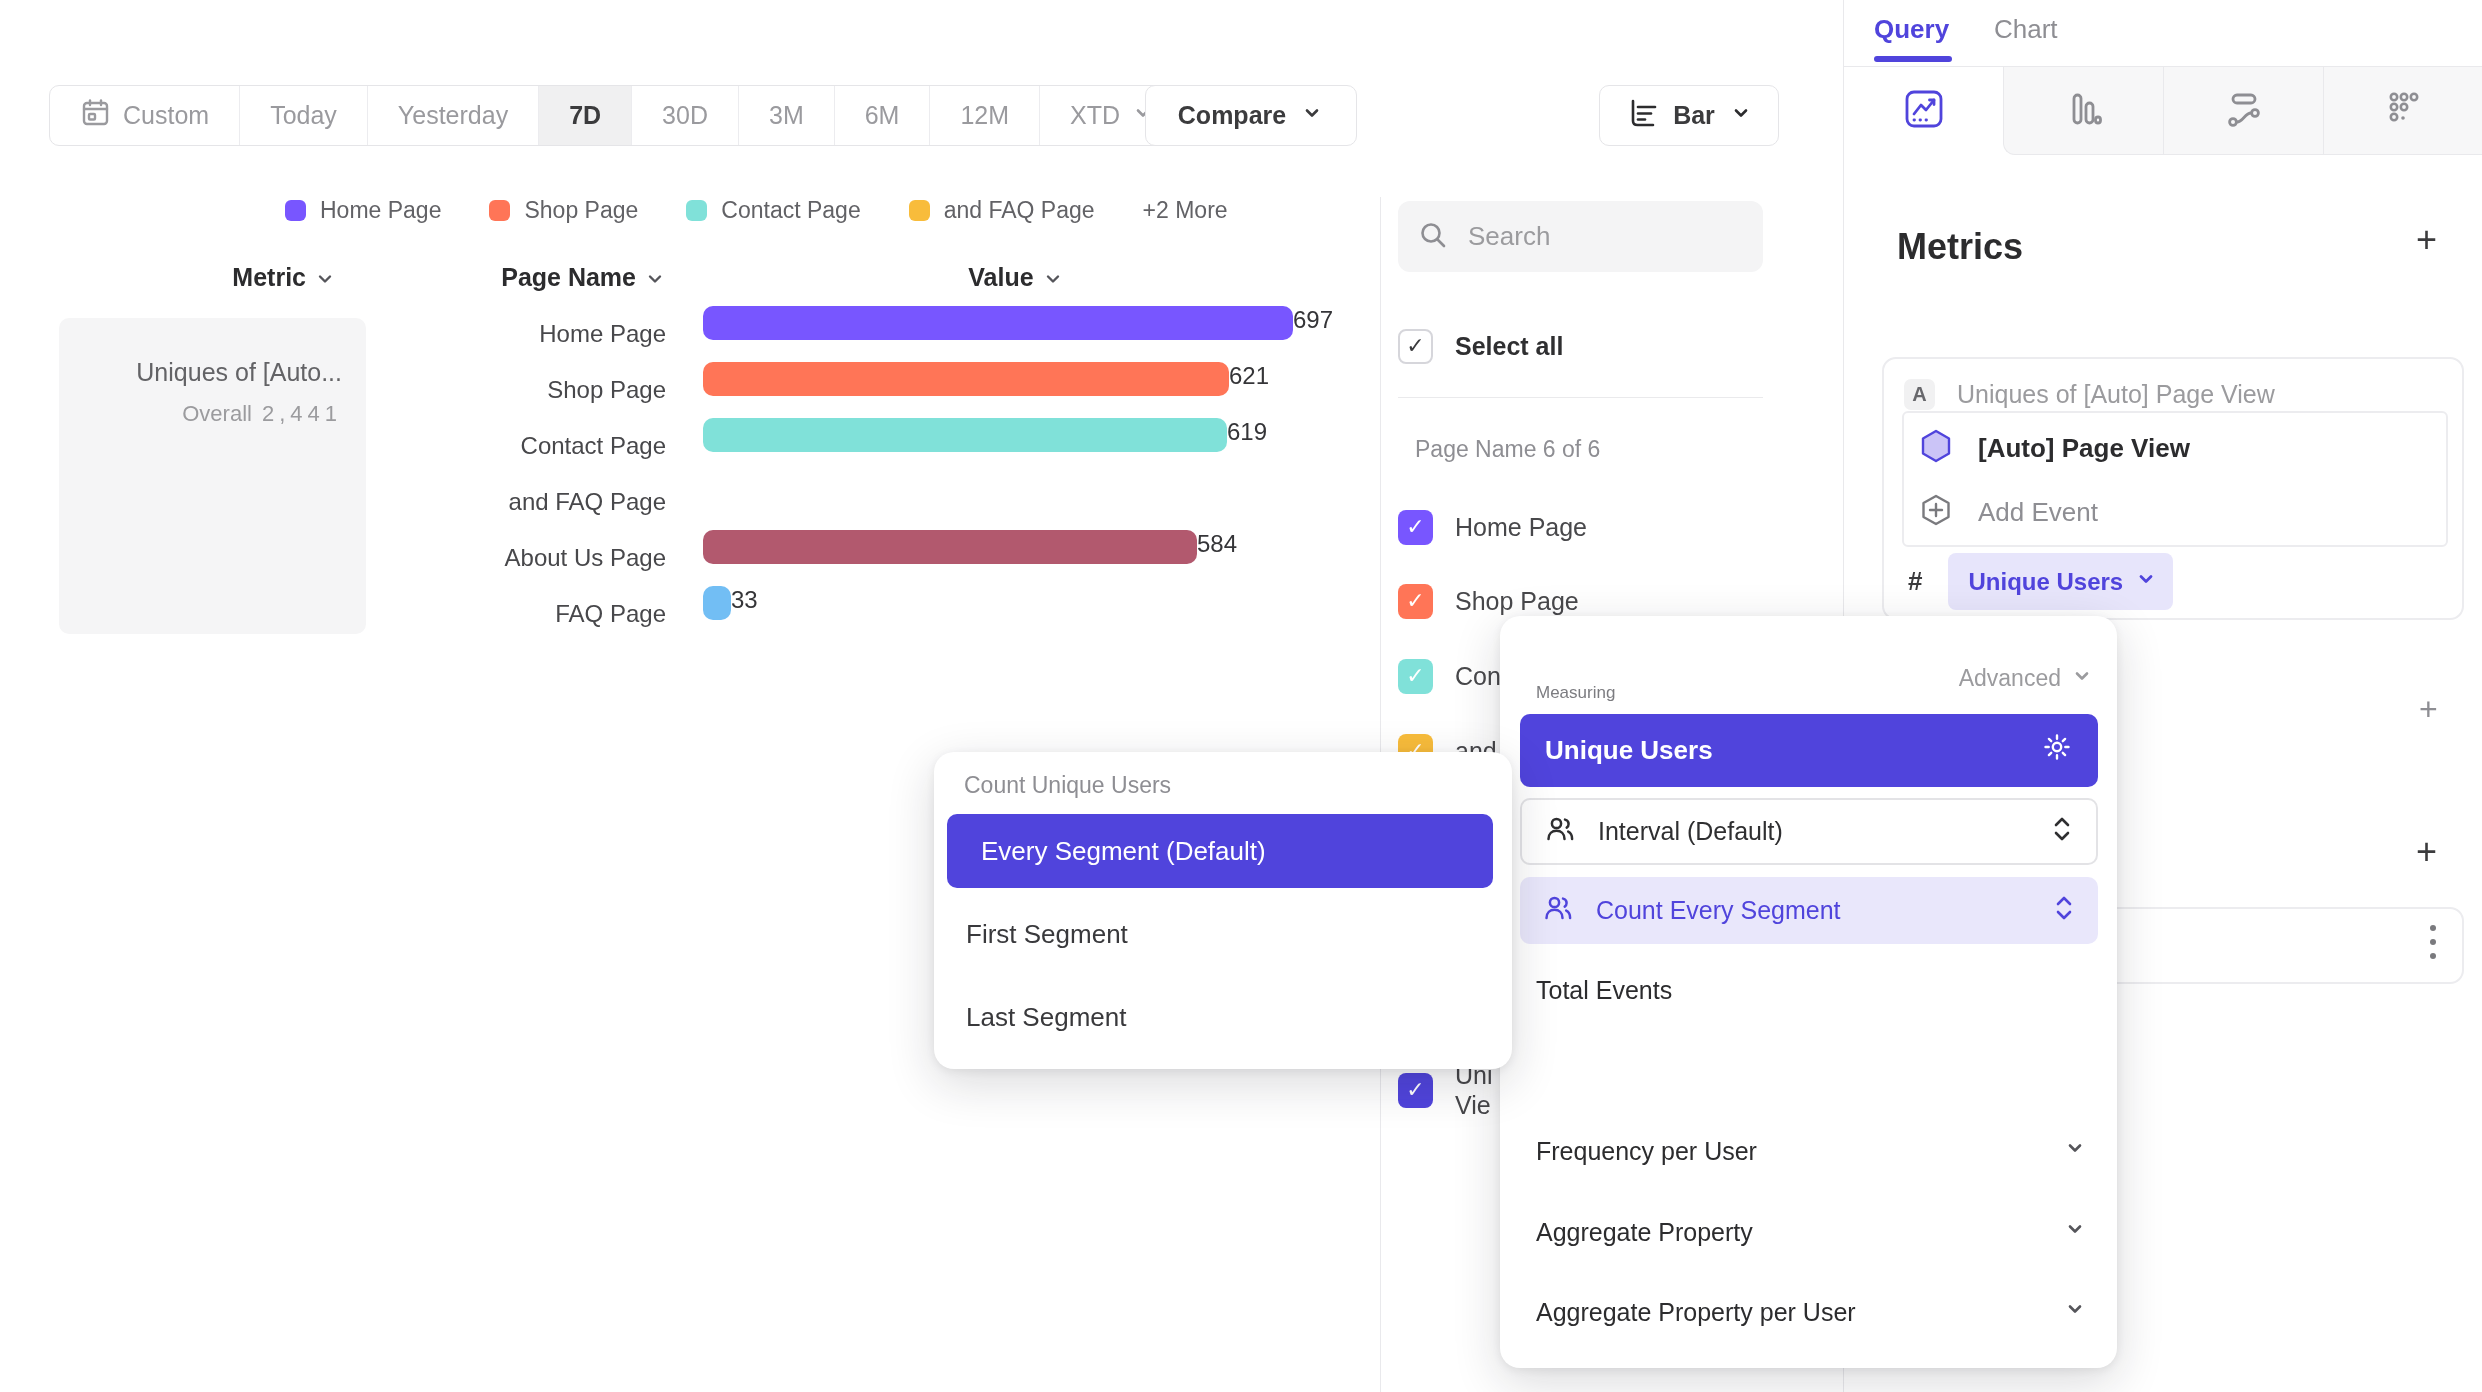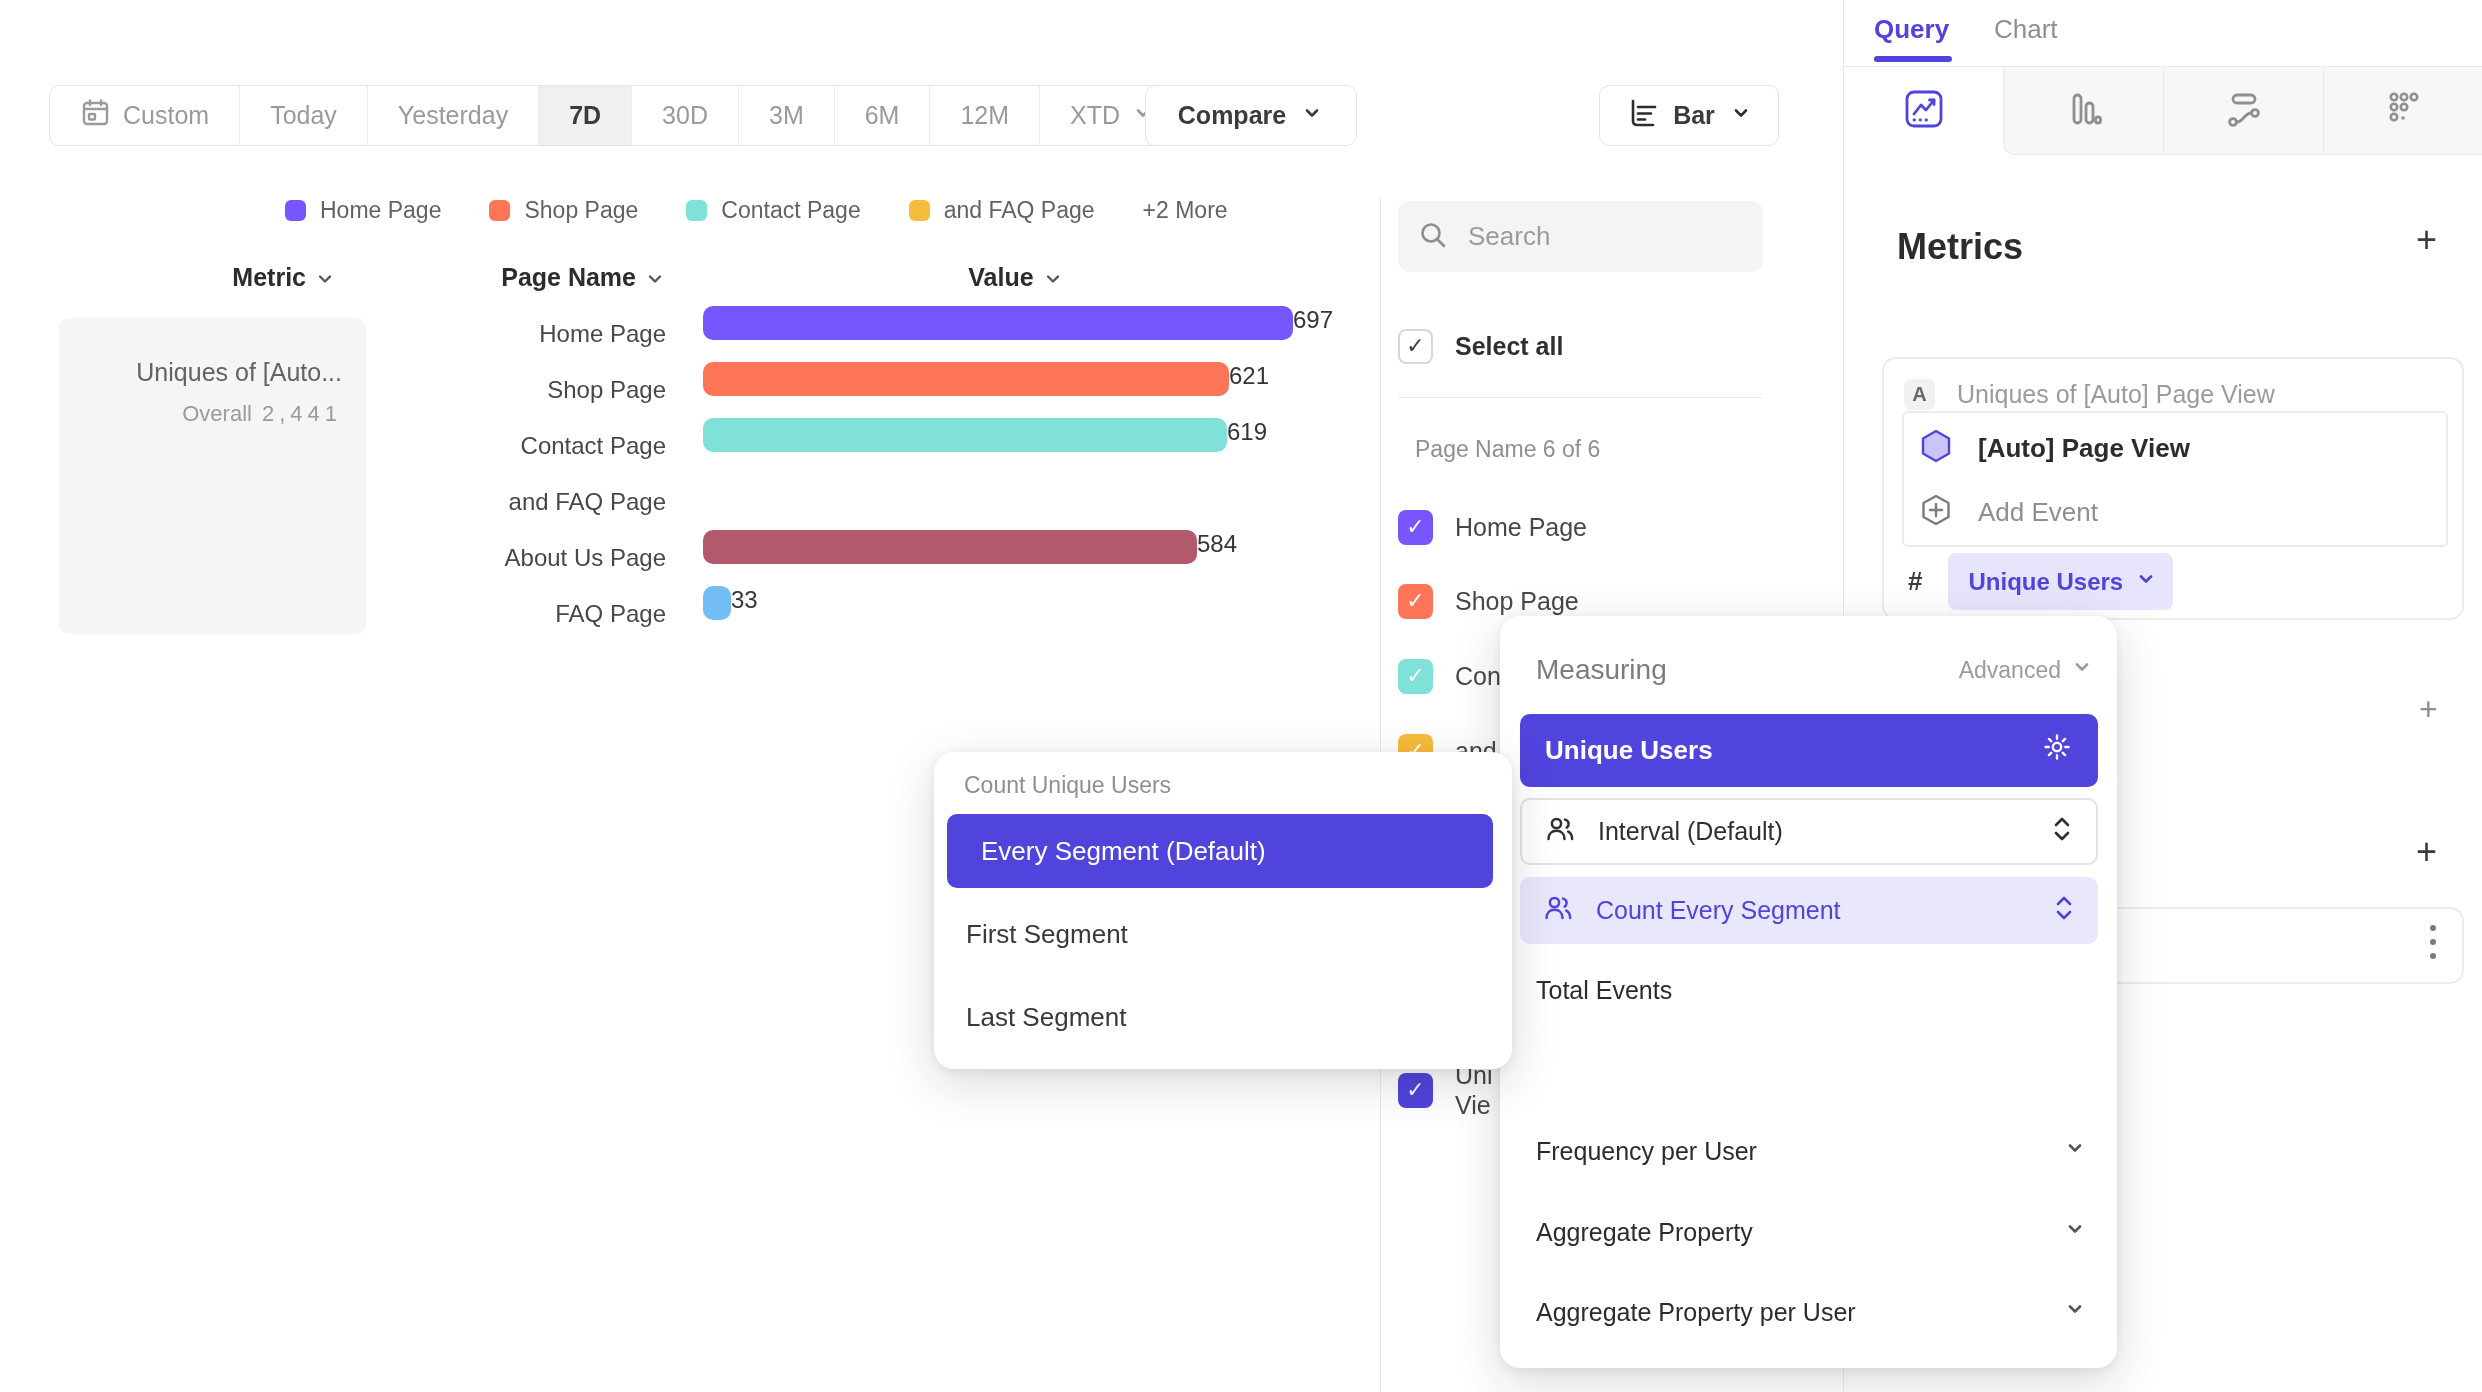--- a/index.html
+++ b/index.html
@@ -63,21 +63,21 @@
   .popup { position:absolute; background:#fff; border-radius:20px;
     box-shadow:0 14px 48px rgba(25,25,40,.16), 0 2px 10px rgba(0,0,0,.07); }
   .popup-segments { left:934px; top:752px; width:578px; height:317px; z-index:40; }
   .popup-title { position:absolute; left:30px; top:20px; font-size:23px; color:#8e8e93; }
   .opt-selected { position:absolute; left:13px; top:62px; width:546px; height:74px; background:#5044dc;
     border-radius:10px; color:#fff; font-size:26px; font-weight:500; display:flex; align-items:center; padding:0 34px; }
   .opt { position:absolute; left:32px; font-size:26px; color:#39393c; }
 
   .popup-measuring { left:1500px; top:616px; width:617px; height:752px; z-index:30; }
   .meas-head { position:absolute; left:36px; right:24px; top:38px; display:flex; justify-content:space-between; align-items:center; }
-  .meas-title { font-size:28px; color:#7c7c80; }
+  .meas-title { font-size:17px; color:#7c7c80;margin-top:29px; }
   .meas-adv { font-size:23px; color:#9b9b9e; display:flex; align-items:center; gap:10px; }
   .meas-btn { position:absolute; left:20px; top:98px; width:578px; height:73px; background:#5044dc; border-radius:10px;
     color:#fff; font-size:26px; font-weight:700; display:flex; align-items:center; padding:0 25px; }
   .meas-btn .gear { margin-left:auto; }
   .meas-row { position:absolute; left:20px; width:578px; height:67px; border-radius:10px; display:flex;
     align-items:center; gap:22px; padding:0 22px; font-size:25px; }
   .meas-interval { top:182px; background:#fff; border:2px solid #e3e3e6; color:#2f2f31; }
   .meas-count { top:261px; background:#e9e7fb; color:#5044dc; }
   .meas-row .stepper { margin-left:auto; }
   .meas-item { position:absolute; left:36px; right:30px; font-size:25px; font-weight:500; color:#2c2c2e;

